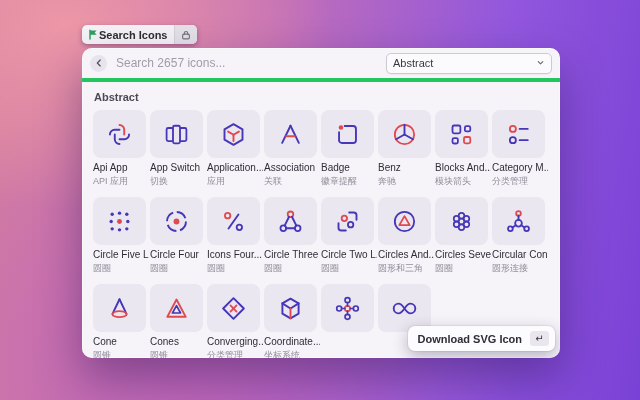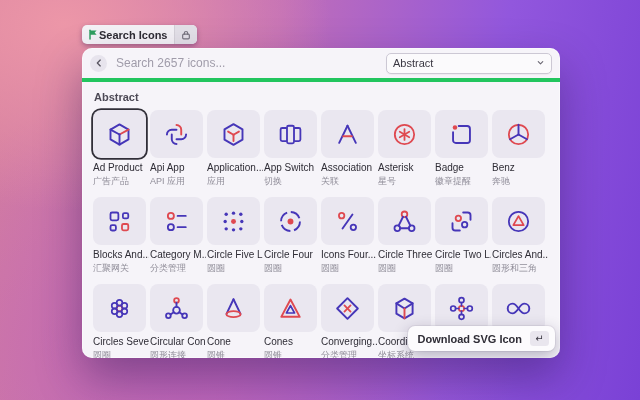--- a/index.html
+++ b/index.html
@@ -122,100 +122,72 @@
           <path d="M3 4.8l3 3 3-3" stroke="#6a6772" stroke-width="1.5" fill="none" stroke-linecap="round" stroke-linejoin="round"></path>
         </svg>
       </span>
     </div>
   </div>
 
   <div class="content">
     <div class="section-title">Abstract</div>
     <div class="grid">
         <div class="cell">
-          <div class="tile selected">
-            <span class="glyph">
-              <svg width="27" height="27" viewBox="0 0 24 24">
-                <path d="M12 3l8 4.6v8.8L12 21l-8-4.6V7.6z" stroke="#4636b8" stroke-width="1.7" fill="none" stroke-linecap="round" stroke-linejoin="round"></path>
-                <path d="M12 12l8-4.4" stroke="#df4950" stroke-width="1.7" fill="none" stroke-linecap="round" stroke-linejoin="round"></path>
-                <path d="M12 12L4 7.6" stroke="#4636b8" stroke-width="1.7" fill="none" stroke-linecap="round" stroke-linejoin="round"></path>
-                <path d="M12 12v9" stroke="#4636b8" stroke-width="1.7" fill="none" stroke-linecap="round" stroke-linejoin="round"></path>
-              </svg>
-            </span>
-          </div>
-          <div class="en">Ad Product</div>
-          <div class="cn">广告产品</div>
-        </div>
-        <div class="cell">
           <div class="tile">
             <span class="glyph">
               <svg width="27" height="27" viewBox="0 0 24 24">
                 <path d="M12 3.5a4.2 4.2 0 014.2 4.2V12" stroke="#df4950" stroke-width="1.7" fill="none" stroke-linecap="round" stroke-linejoin="round"></path>
                 <path d="M20.5 12a4.2 4.2 0 01-4.2 4.2H12" stroke="#4636b8" stroke-width="1.7" fill="none" stroke-linecap="round" stroke-linejoin="round"></path>
                 <path d="M12 20.5a4.2 4.2 0 01-4.2-4.2V12" stroke="#4636b8" stroke-width="1.7" fill="none" stroke-linecap="round" stroke-linejoin="round"></path>
                 <path d="M3.5 12a4.2 4.2 0 014.2-4.2H12" stroke="#4636b8" stroke-width="1.7" fill="none" stroke-linecap="round" stroke-linejoin="round"></path>
               </svg>
             </span>
           </div>
           <div class="en">Api App</div>
           <div class="cn">API 应用</div>
         </div>
         <div class="cell">
           <div class="tile">
             <span class="glyph">
               <svg width="27" height="27" viewBox="0 0 24 24">
+                <rect x="3.2" y="6.2" width="6.2" height="11.6" rx="1.4" stroke="#4636b8" stroke-width="1.6" fill="none"></rect>
+                <rect x="14.6" y="6.2" width="6.2" height="11.6" rx="1.4" stroke="#4636b8" stroke-width="1.6" fill="none"></rect>
+                <rect x="8.9" y="4.2" width="6.2" height="15.6" rx="1.4" stroke="#4636b8" stroke-width="1.6" fill="#eae7f0"></rect>
+              </svg>
+            </span>
+          </div>
+          <div class="en">App Switch</div>
+          <div class="cn">切换</div>
+        </div>
+        <div class="cell">
+          <div class="tile">
+            <span class="glyph">
+              <svg width="27" height="27" viewBox="0 0 24 24">
                 <path d="M12 2.8l8 4.6v9.2l-8 4.6-8-4.6V7.4z" stroke="#4636b8" stroke-width="1.7" fill="none" stroke-linecap="round" stroke-linejoin="round"></path>
                 <path d="M12 12.2v5.6" stroke="#df4950" stroke-width="1.7" fill="none" stroke-linecap="round" stroke-linejoin="round"></path>
                 <path d="M12 12.2l4.8-2.8" stroke="#df4950" stroke-width="1.7" fill="none" stroke-linecap="round" stroke-linejoin="round"></path>
                 <path d="M12 12.2L7.2 9.4" stroke="#df4950" stroke-width="1.7" fill="none" stroke-linecap="round" stroke-linejoin="round"></path>
               </svg>
             </span>
           </div>
           <div class="en">Application...</div>
           <div class="cn">应用</div>
         </div>
         <div class="cell">
           <div class="tile">
             <span class="glyph">
               <svg width="27" height="27" viewBox="0 0 24 24">
-                <rect x="3.2" y="6.2" width="6.2" height="11.6" rx="1.4" stroke="#4636b8" stroke-width="1.6" fill="none"></rect>
-                <rect x="14.6" y="6.2" width="6.2" height="11.6" rx="1.4" stroke="#4636b8" stroke-width="1.6" fill="none"></rect>
-                <rect x="8.9" y="4.2" width="6.2" height="15.6" rx="1.4" stroke="#4636b8" stroke-width="1.6" fill="#eae7f0"></rect>
-              </svg>
-            </span>
-          </div>
-          <div class="en">App Switch</div>
-          <div class="cn">切换</div>
-        </div>
-        <div class="cell">
-          <div class="tile">
-            <span class="glyph">
-              <svg width="27" height="27" viewBox="0 0 24 24">
                 <path d="M12 4.2L4.6 19.4" stroke="#4636b8" stroke-width="1.7" fill="none" stroke-linecap="round" stroke-linejoin="round"></path>
                 <path d="M12 4.2l7.4 15.2" stroke="#4636b8" stroke-width="1.7" fill="none" stroke-linecap="round" stroke-linejoin="round"></path>
                 <path d="M8.2 13.6h7.6" stroke="#df4950" stroke-width="1.7" fill="none" stroke-linecap="round" stroke-linejoin="round"></path>
               </svg>
             </span>
           </div>
           <div class="en">Association</div>
           <div class="cn">关联</div>
-        </div>
-        <div class="cell">
-          <div class="tile">
-            <span class="glyph">
-              <svg width="27" height="27" viewBox="0 0 24 24">
-                <circle cx="12" cy="12" r="8.6" stroke="#df4950" stroke-width="1.6" fill="none"></circle>
-                <path d="M12 7.2v9.6" stroke="#df4950" stroke-width="1.6" fill="none" stroke-linecap="round" stroke-linejoin="round"></path>
-                <path d="M7.8 9.6l8.4 4.8" stroke="#df4950" stroke-width="1.6" fill="none" stroke-linecap="round" stroke-linejoin="round"></path>
-                <path d="M16.2 9.6l-8.4 4.8" stroke="#df4950" stroke-width="1.6" fill="none" stroke-linecap="round" stroke-linejoin="round"></path>
-              </svg>
-            </span>
-          </div>
-          <div class="en">Asterisk</div>
-          <div class="cn">星号</div>
         </div>
         <div class="cell">
           <div class="tile">
             <span class="glyph">
               <svg width="27" height="27" viewBox="0 0 24 24">
                 <path d="M9.5 4.5H17a2.5 2.5 0 012.5 2.5v10a2.5 2.5 0 01-2.5 2.5H7a2.5 2.5 0 01-2.5-2.5V10" stroke="#4636b8" stroke-width="1.7" fill="none" stroke-linecap="round" stroke-linejoin="round"></path>
                 <circle cx="6.2" cy="5.8" r="2" fill="#df4950"></circle>
               </svg>
             </span>
           </div>
@@ -241,21 +213,21 @@
             <span class="glyph">
               <svg width="27" height="27" viewBox="0 0 24 24">
                 <rect x="4" y="4" width="7" height="7" rx="1.4" stroke="#4636b8" stroke-width="1.6" fill="none"></rect>
                 <rect x="15" y="4.5" width="4.8" height="4.8" rx="1.4" stroke="#4636b8" stroke-width="1.6" fill="none"></rect>
                 <rect x="4" y="15.2" width="4.8" height="4.8" rx="1.4" stroke="#4636b8" stroke-width="1.6" fill="none"></rect>
                 <rect x="14.2" y="14.2" width="5.6" height="5.6" rx="1.4" stroke="#df4950" stroke-width="1.6" fill="none"></rect>
               </svg>
             </span>
           </div>
           <div class="en">Blocks And...</div>
-          <div class="cn">汇聚网关</div>
+          <div class="cn">模块箭头</div>
         </div>
         <div class="cell">
           <div class="tile">
             <span class="glyph">
               <svg width="27" height="27" viewBox="0 0 24 24">
                 <circle cx="7" cy="7" r="2.7" stroke="#df4950" stroke-width="1.6" fill="none"></circle>
                 <path d="M13 7h7.2" stroke="#4636b8" stroke-width="1.7" fill="none" stroke-linecap="round" stroke-linejoin="round"></path>
                 <circle cx="7" cy="17" r="2.7" stroke="#4636b8" stroke-width="1.6" fill="none"></circle>
                 <path d="M13 17h7.2" stroke="#4636b8" stroke-width="1.7" fill="none" stroke-linecap="round" stroke-linejoin="round"></path>
               </svg>

